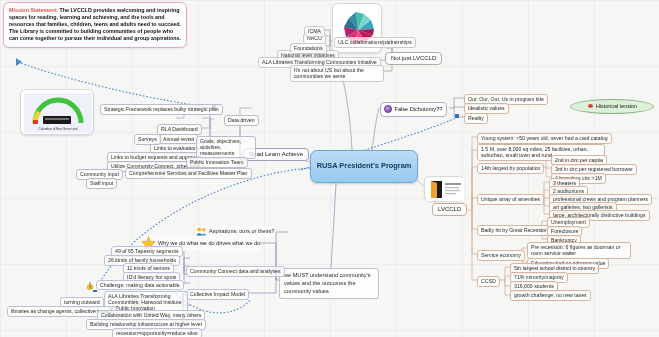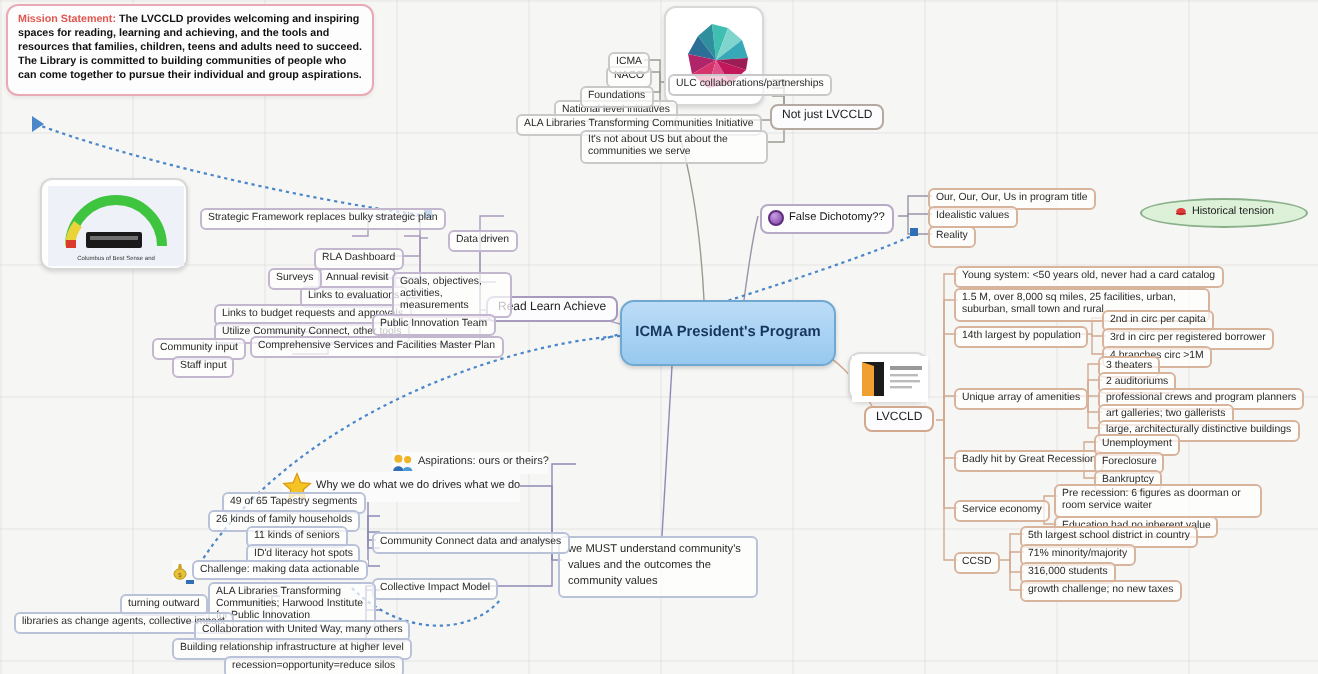--- a/index.html
+++ b/index.html
@@ -322,21 +322,21 @@
   <span>Comprehensive Services and Facilities Master Plan</span>
 </div>
 <div class="node leaf v" style="left:76px;top:169px;">
   <span>Community input</span>
 </div>
 <div class="node leaf v" style="left:86px;top:178px;">
   <span>Staff input</span>
 </div>
 
 <div class="node" id="central">
-  <span>ICMA President's Program</span>
+  <span>RUSA President's Program</span>
 </div>
 
 <div class="node fd">
   <span class="dot-purple"></span>
   <span>False Dichotomy??</span>
 </div>
 <div class="node leaf o" style="left:464px;top:94px;">
   <span>Our, Our, Our, Us in program title</span>
 </div>
 <div class="node leaf o" style="left:464px;top:103px;">

